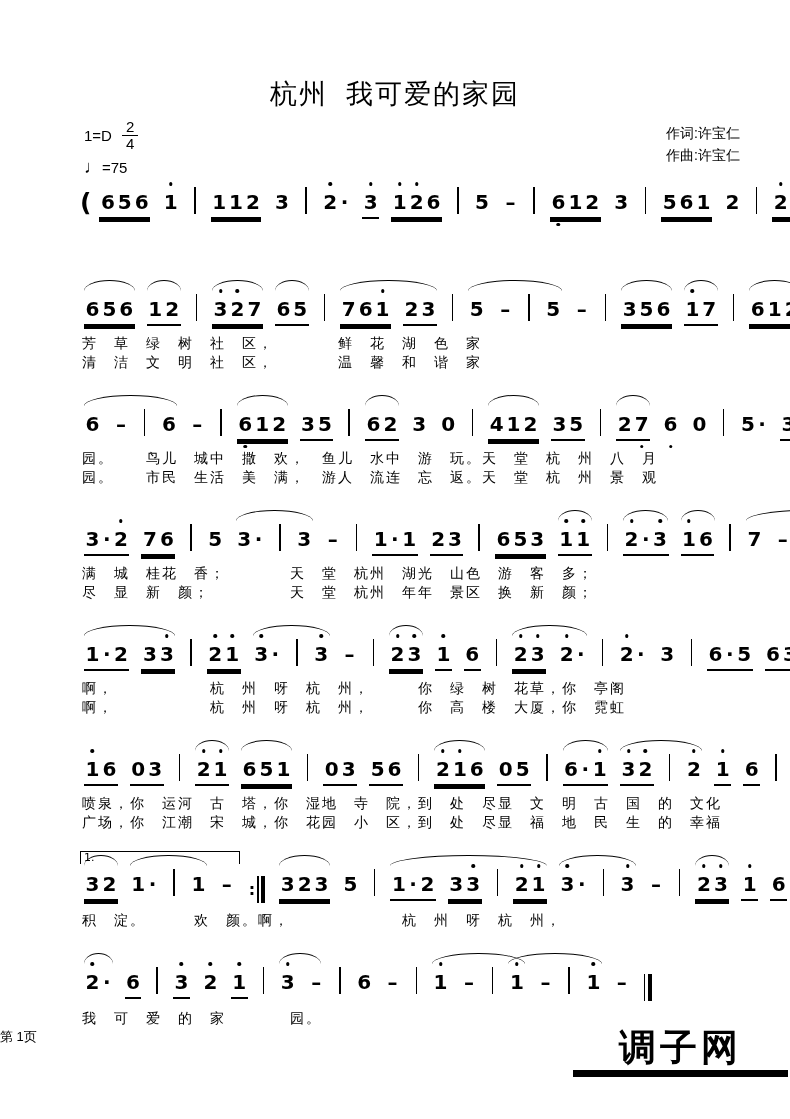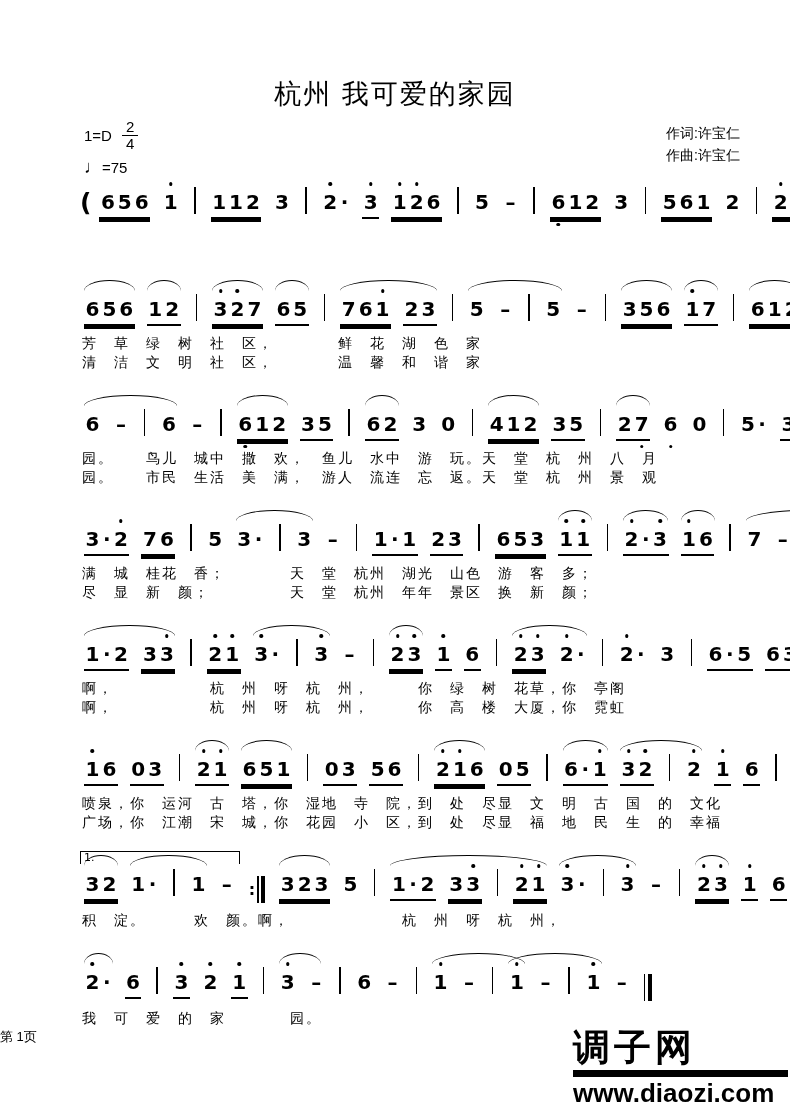--- a/index.html
+++ b/index.html
@@ -2,21 +2,21 @@
 <html><head>
 <meta charset="utf-8">
 <style>
   html,body{margin:0;padding:0;}
   body{
     width:790px;height:1119px;position:relative;background:#ffffff;color:#000;
     font-family:"Liberation Sans","DejaVu Sans",sans-serif;overflow:hidden;
   }
   .title{
     position:absolute;top:76px;left:0;width:100%;text-align:center;
-    font-family:Liberation Sans, sans-serif;
+    font-family:Liberation Mono, monospace;
     font-size:27px;letter-spacing:2px;white-space:pre;
   }
   .credits{position:absolute;right:50px;top:122px;font-size:14px;line-height:22px;text-align:right;}
   .keyblock{position:absolute;left:84px;top:120px;font-size:15px;}
   .keyline{display:flex;align-items:center;justify-content:space-between;}
   .frac{display:inline-block;text-align:center;margin-left:10px;font-size:15px;line-height:14px;}
   .frac .num{display:block;border-bottom:1px solid #000;padding:0 4px 1px;}
   .frac .den{display:block;padding-top:1px;}
   .tempo{margin-top:6px;font-size:15px;}
   .tempo .qnote{font-size:18px;}
@@ -41,21 +41,21 @@
   .final,.rep{display:inline-block;vertical-align:-5px;margin:0 8px;white-space:nowrap;}
   .bar-thin{display:inline-block;width:1.5px;height:27px;background:#000;vertical-align:top;}
   .bar-thick{display:inline-block;width:4px;height:27px;background:#000;margin-left:2.5px;vertical-align:top;}
   .repdots{display:inline-block;font-size:16px;font-weight:bold;vertical-align:top;line-height:27px;margin-right:2px;}
   .slur{position:absolute;top:3px;height:10px;border-top:1.5px solid #000;border-radius:50% 50% 0 0/100% 100% 0 0;}
   .volta{position:absolute;top:-1px;height:12px;border-top:1.2px solid #000;border-left:1.2px solid #000;border-right:1.2px solid #000;}
   .volta-label{position:absolute;top:0;left:3px;font-size:11px;font-weight:normal;line-height:11px;}
   .lyr{font-size:14px;line-height:19px;letter-spacing:2px;white-space:pre;margin-left:4px;}
 
   .footer{position:absolute;top:1028px;left:0;width:100%;text-align:left;font-size:13px;}
-  .watermark{position:absolute;right:2px;top:1028px;width:215px;text-align:left;}
+  .watermark{position:absolute;right:2px;top:1028px;width:215px;text-align:center;}
   .wm-name{font-size:37px;font-weight:bold;letter-spacing:4px;line-height:40px;}
   .wm-bar{height:7px;background:#000;margin:2px 0 1px 0;}
   .wm-url{font-size:26px;font-weight:bold;letter-spacing:0;line-height:30px;}
 </style>
 </head>
 <body>
 
 <div class="title">杭州 我可爱的家园</div>
 
 <div class="credits">
@@ -115,14 +115,13 @@
       <div class="notes-row"><span class="g b0"><span class="note">2<span class="dh"></span></span><span class="aug">·</span></span><span class="g b1"><span class="note">6</span></span><span class="bar"></span><span class="g b1"><span class="note">3<span class="dh"></span></span></span><span class="g b0"><span class="note">2<span class="dh"></span></span></span><span class="g b1"><span class="note">1<span class="dh"></span></span></span><span class="bar"></span><span class="g b0"><span class="note">3<span class="dh"></span></span></span><span class="dash">–</span><span class="bar"></span><span class="g b0"><span class="note">6</span></span><span class="dash">–</span><span class="bar"></span><span class="g b0"><span class="note">1<span class="dh"></span></span></span><span class="dash">–</span><span class="bar"></span><span class="g b0"><span class="note">1<span class="dh"></span></span></span><span class="dash">–</span><span class="bar"></span><span class="g b0"><span class="note">1<span class="dh"></span></span></span><span class="dash">–</span><span class="final"><span class="bar-thin"></span><span class="bar-thick"></span></span><span class="slur" style="left: 6px; width: 29px;"></span><span class="slur" style="left: 201px; width: 42px;"></span><span class="slur" style="left: 354px; width: 93px;"></span><span class="slur" style="left: 430px; width: 94px;"></span></div>
       <div class="lyr">我　可　爱　的　家　　　　园。</div>
     </div>
   </div>
 
 <div class="footer">第 1页</div>
 
 <div class="watermark">
   <div class="wm-name">调子网</div>
   <div class="wm-bar"></div>
-  <div class="wm-url">www.diaozi.com</div>
 </div>
 
 </body></html>

